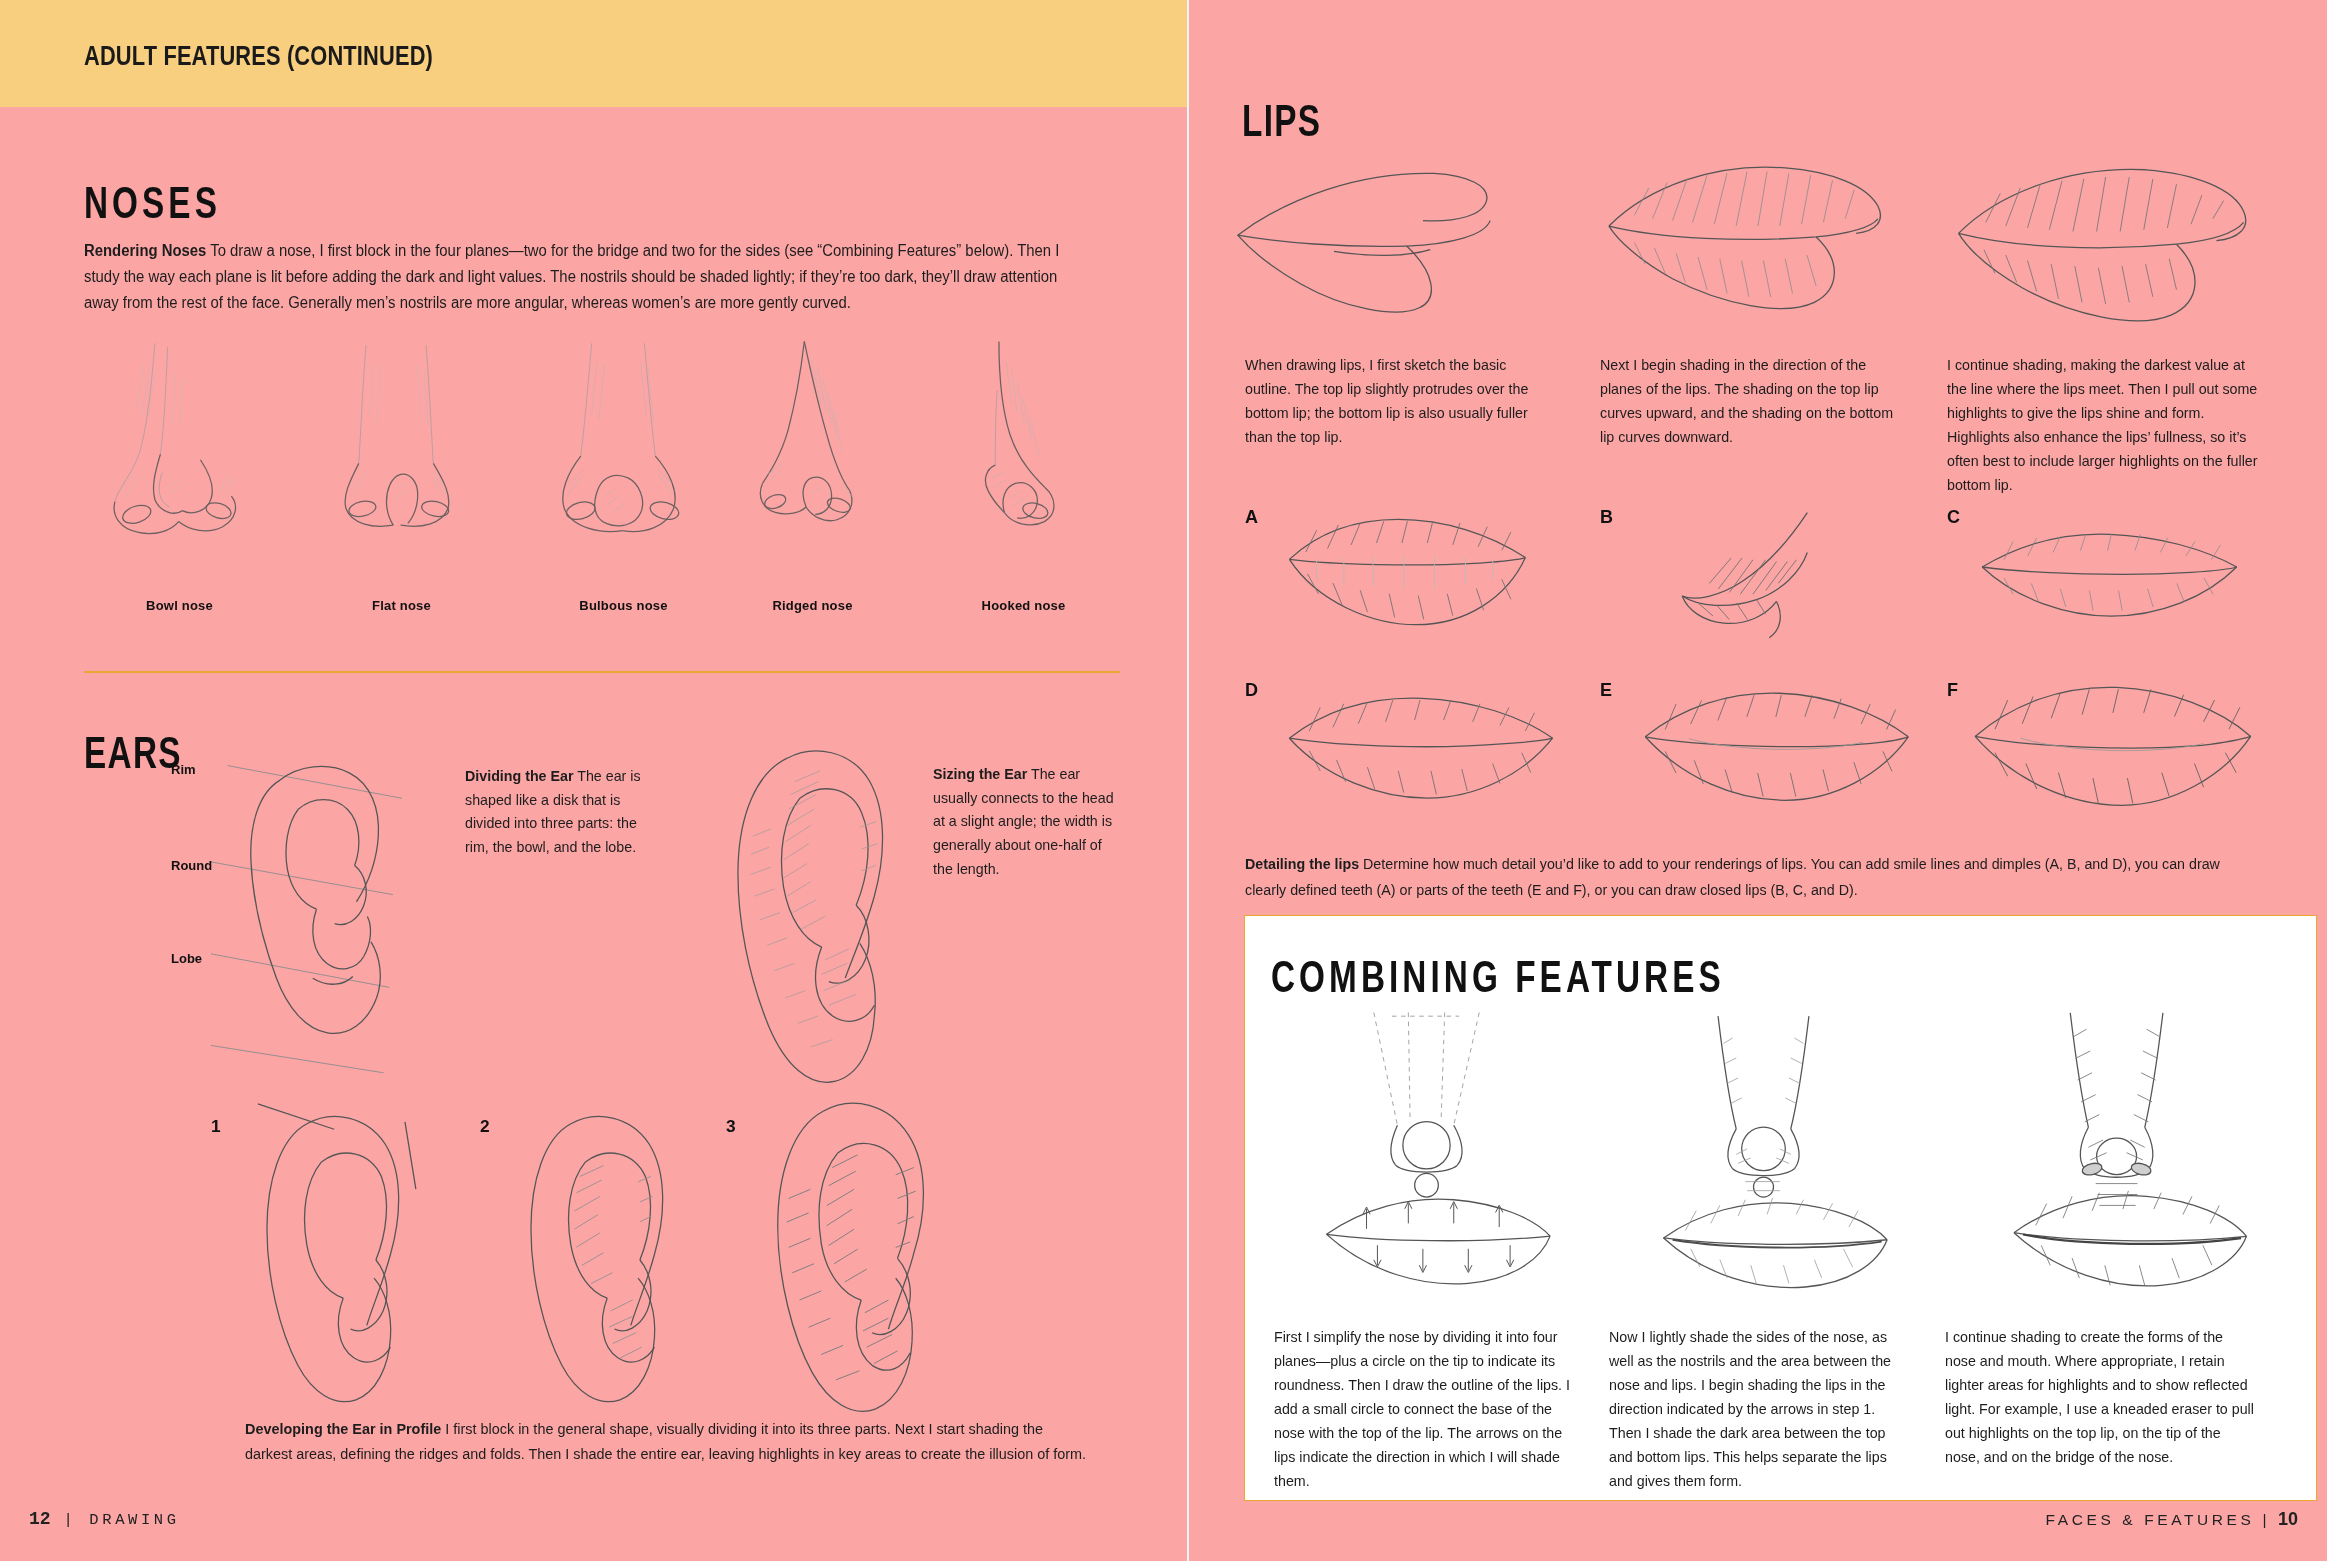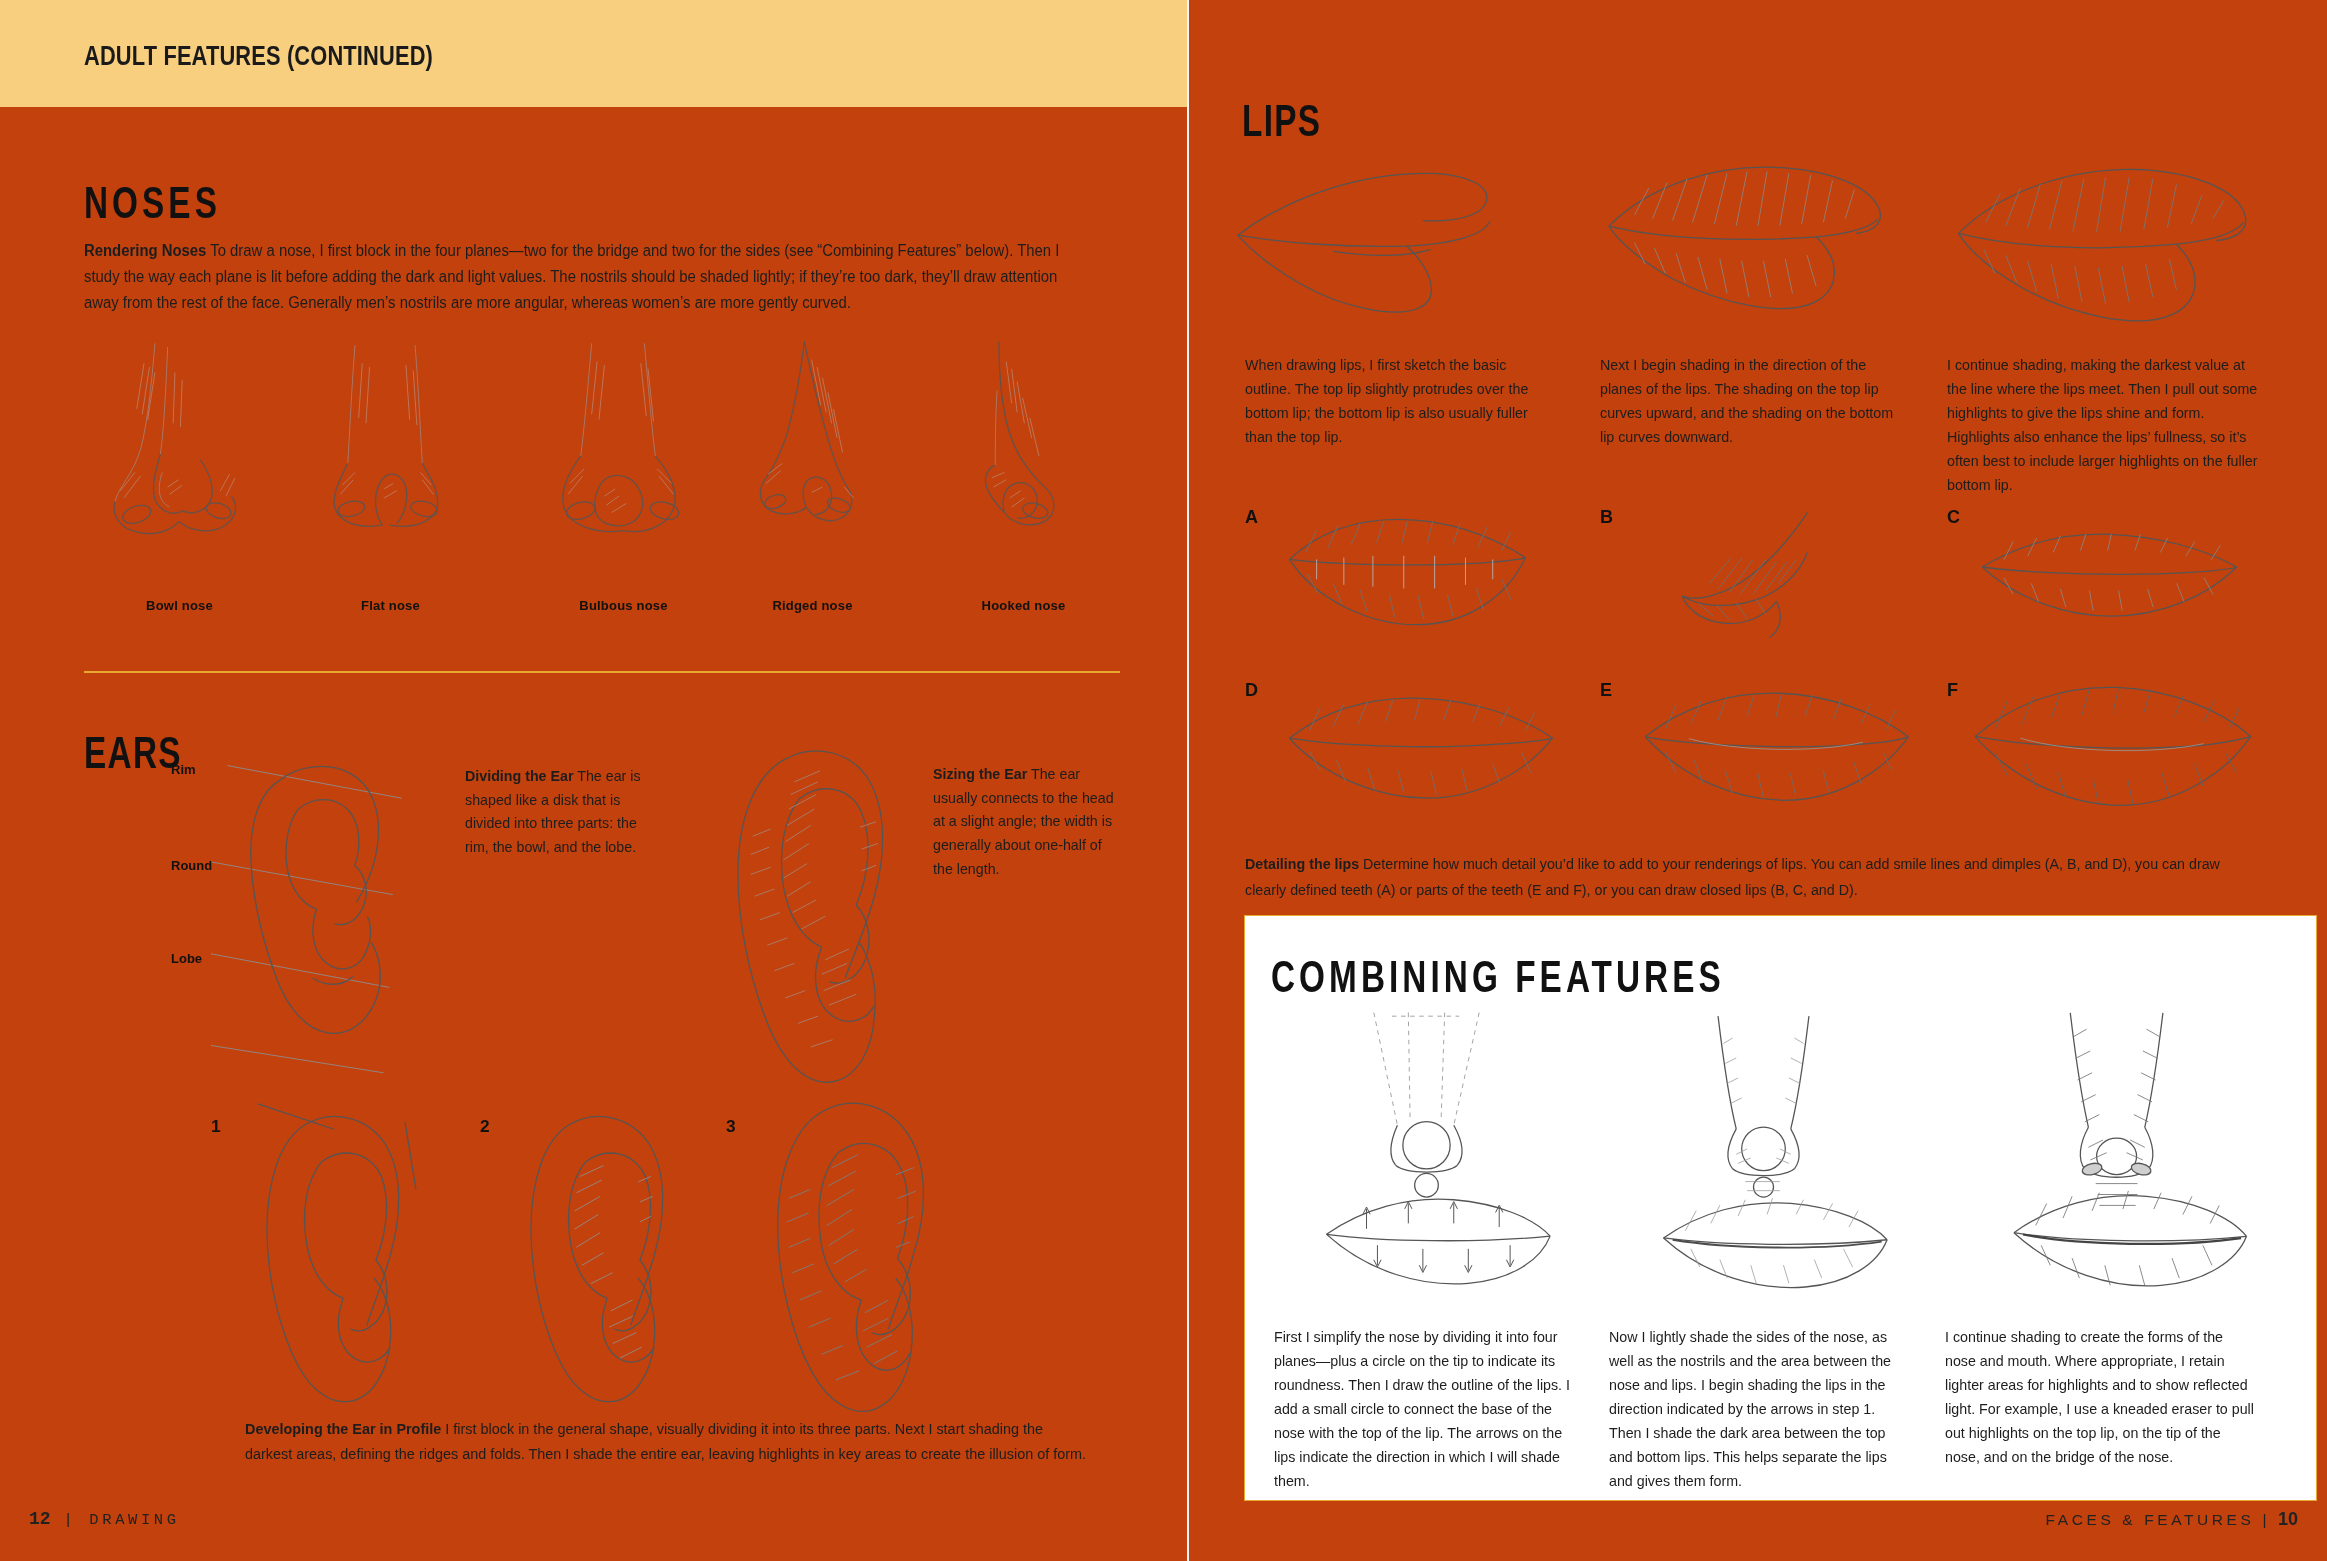--- a/index.html
+++ b/index.html
@@ -2,21 +2,21 @@
 <html style="font-size:14.5px"><head>
 <meta charset="utf-8">
 <style>
   * { box-sizing: border-box; margin: 0; padding: 0; }
   html, body {
     width: 2327px; height: 1561px;
     background: #ffffff;
     font-family: "Liberation Sans", sans-serif;
     overflow: hidden;
   }
-  .page { position: relative; width: 2327px; height: 1561px; background:#c2410c; }
+  .page { position: relative; width: 2327px; height: 1561px; background:#fca5a5; }
 
   
   .spine { position:absolute; left:1187px; top:0; width:1.8px; height:1561px; background:#f4f4f4; }
 
   
   .left-page { position:absolute; left:0; top:0; width:1187px; height:1561px; }
 
   .header-band {
     position:absolute; left:0; top:0; width:1187px; height:107px;
     background:#f8ce7f;
@@ -159,21 +159,21 @@
               <path d="M150 170 L160 152"></path>
                 <path d="M156 176 L166 156"></path>
               <path d="M92 166 L104 158"></path>
                 <path d="M94 174 L108 164"></path>
             </g>
           </g>
         </svg>
         <div class="nose-cap">Bowl nose</div>
       </div>
 
-      <div class="nose-cell" style="left:211px;">
+      <div class="nose-cell" style="left:222px;">
         <svg class="nose-art" viewBox="0 0 210 255">
           <g opacity=".85">
             <path class="pl3" d="M66 10 C62 60 60 110 58 140"></path>
             <path class="pl3" d="M132 10 C136 60 138 110 140 140"></path>
             <path class="pl2" d="M58 140 C48 160 40 176 44 190 C50 206 72 212 96 208"></path>
             <path class="pl2" d="M140 140 C152 160 160 176 156 190 C150 206 128 212 104 208"></path>
             <path class="pl2" d="M96 208 C88 196 86 178 92 164 C98 150 110 148 118 158 C126 168 124 192 112 206"></path>
             <ellipse class="pl2" cx="62" cy="190" rx="15" ry="8" transform="rotate(-12 62 190)" fill="#d0d0d0"></ellipse>
             <ellipse class="pl2" cx="142" cy="190" rx="15" ry="8" transform="rotate(12 142 190)" fill="#d0d0d0"></ellipse>
             <g stroke="#bbb" stroke-width=".7" fill="none" opacity=".8">

